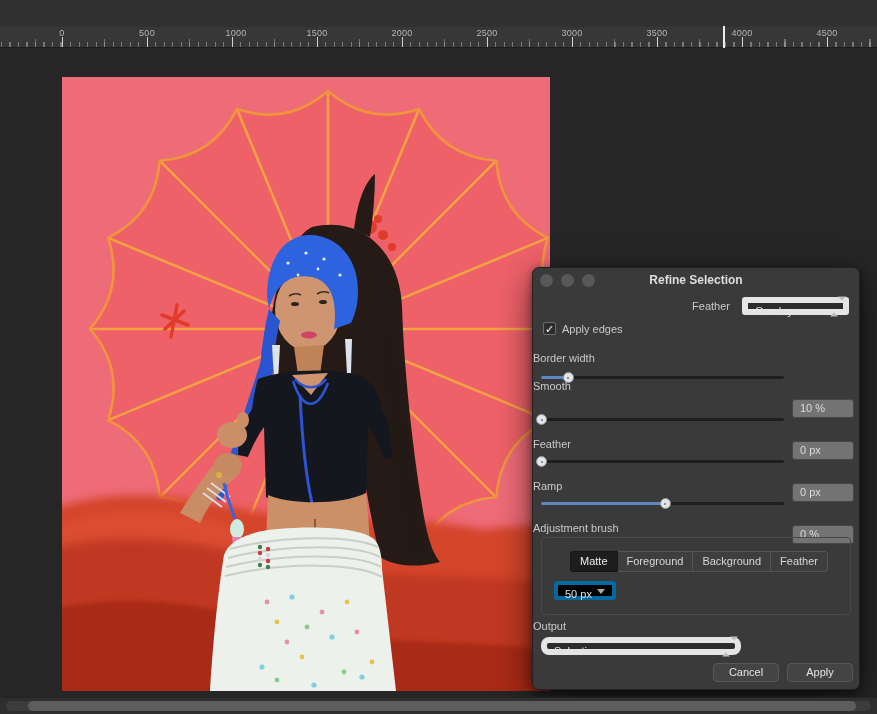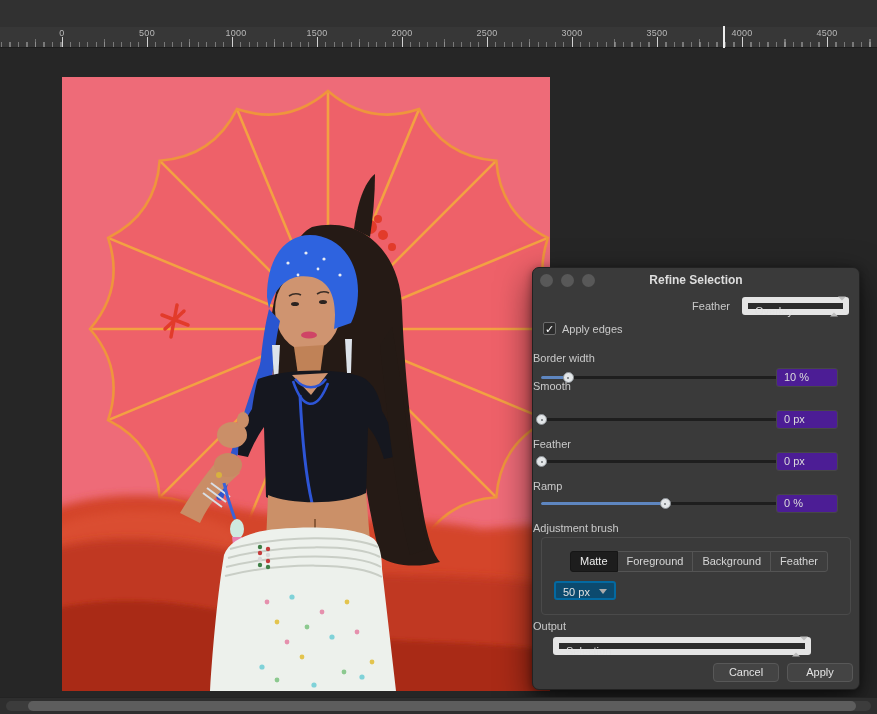--- a/index.html
+++ b/index.html
@@ -51,41 +51,41 @@
   .dropdown .dd-text { position:absolute; left:7px; top:0; line-height:17px; }
   .stepper { position:absolute; right:5px; top:50%; transform:translateY(-50%); width:8px; height:11px; }
   .stepper .up { width:0; height:0; border-left:4px solid transparent; border-right:4px solid transparent;
     border-bottom:4px solid #bdbdbd; margin-bottom:3px; }
   .stepper .down { width:0; height:0; border-left:4px solid transparent; border-right:4px solid transparent;
     border-top:4px solid #bdbdbd; }
   .caret-down { position:absolute; right:7px; top:50%; margin-top:-2px; width:0; height:0;
     border-left:4px solid transparent; border-right:4px solid transparent; border-top:5px solid #ababab; }
 
   .dd-preview { left:209px; top:29px; width:107px; height:18px; }
-  .dd-output  { left:20px;  top:369px; width:258px; height:18px; }
+  .dd-output  { left:8px;  top:369px; width:200px; height:18px;border-radius:8px; }
   .dd-brushsize { position:absolute; left:12px; top:43px; width:62px; height:19px;
-    background:#0c4a6e; border:2px solid #0369a1; border-radius:3px; color:#e2e2e2; }
+    background:#000000; border:4px solid #0369a1; border-radius:3px; color:#e2e2e2; }
   .dd-brushsize .dd-text { position:absolute; left:7px; line-height:18px; }
 
   .checkbox { position:absolute; left:10px; top:54px; width:13px; height:13px;
     background:#2c2c2c; border:1px solid #6b6b6b; border-radius:2px;
     color:transparent; text-align:center; font-size:11px; line-height:12px; font-weight:700; }
   .checkbox.checked { color:#ffffff; }
   .matte-lbl { left:29px; top:55px; }
 
   .slider-row { position:absolute; left:8px; width:243px; height:11px; }
   .slider-track { position:absolute; left:0; top:4px; width:100%; height:3px;
     background:#1e1e1e; border-radius:2px; }
   .slider-fill { position:absolute; left:0; top:0; height:3px; background:#5e86c0; border-radius:2px; }
   .slider-thumb { position:absolute; top:0; width:11px; height:11px; border-radius:50%;
     background:#e3e6e8; border:1px solid #8f9499; }
   .slider-thumb::after { content:""; position:absolute; left:3.5px; top:3.5px; width:2px; height:2px;
     border-radius:50%; background:#6b6f73; }
-  .valbox { position:absolute; left:243px; width:62px; height:19px; background:#4c1d95;
-    border:1px solid #474747; border-radius:3px; color:#dcdcdc; line-height:17px; padding-left:7px; }
+  .valbox { position:absolute; left:259px; width:62px; height:19px; background:#737373;
+    border:1px solid #474747; border-radius:3px; color:#dcdcdc; line-height:17px; padding-left:7px;margin-top:31px; }
 
   .brush-group { position:absolute; left:8px; top:269px; width:310px; height:78px;
     border:1px solid #4a4a4a; border-radius:4px; }
   .seg { position:absolute; left:12px; top:13px; height:21px; display:flex; }
   .seg-btn { height:21px; line-height:19px; padding:0 9px; background:#3e3e3e;
     border:1px solid #545454; color:#d6d6d6; margin-left:-1px; }
   .seg-btn:first-child { border-radius:3px 0 0 3px; margin-left:16px; }
   .seg-btn:last-child { border-radius:0 3px 3px 0; }
   .seg-btn.selected { background:#1d1d1d; border-color:#161616; color:#ececec; position:relative; z-index:1; }
 

